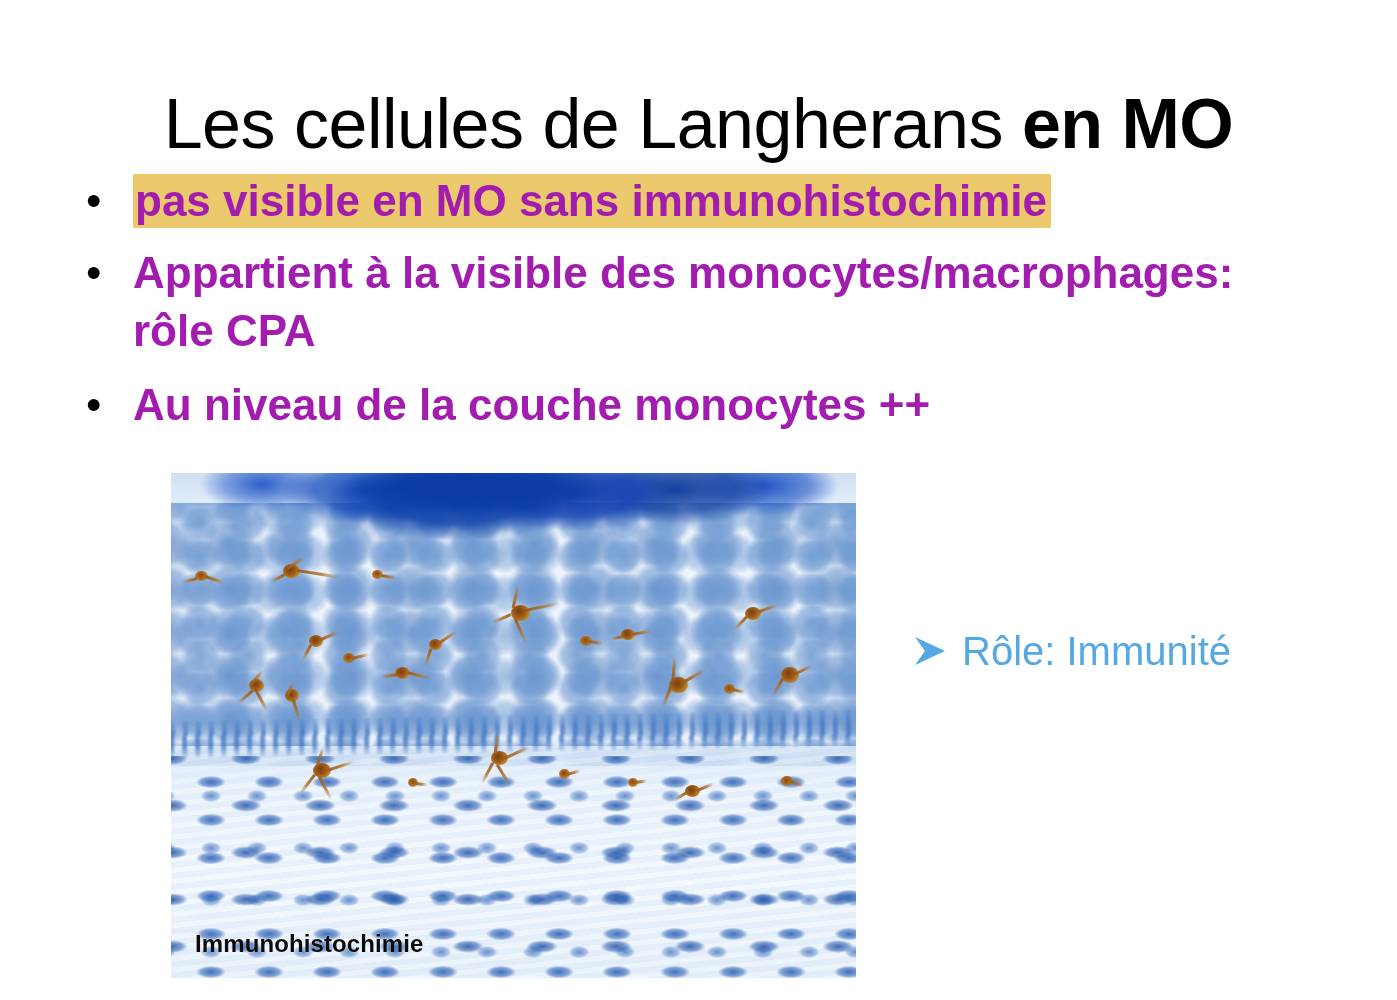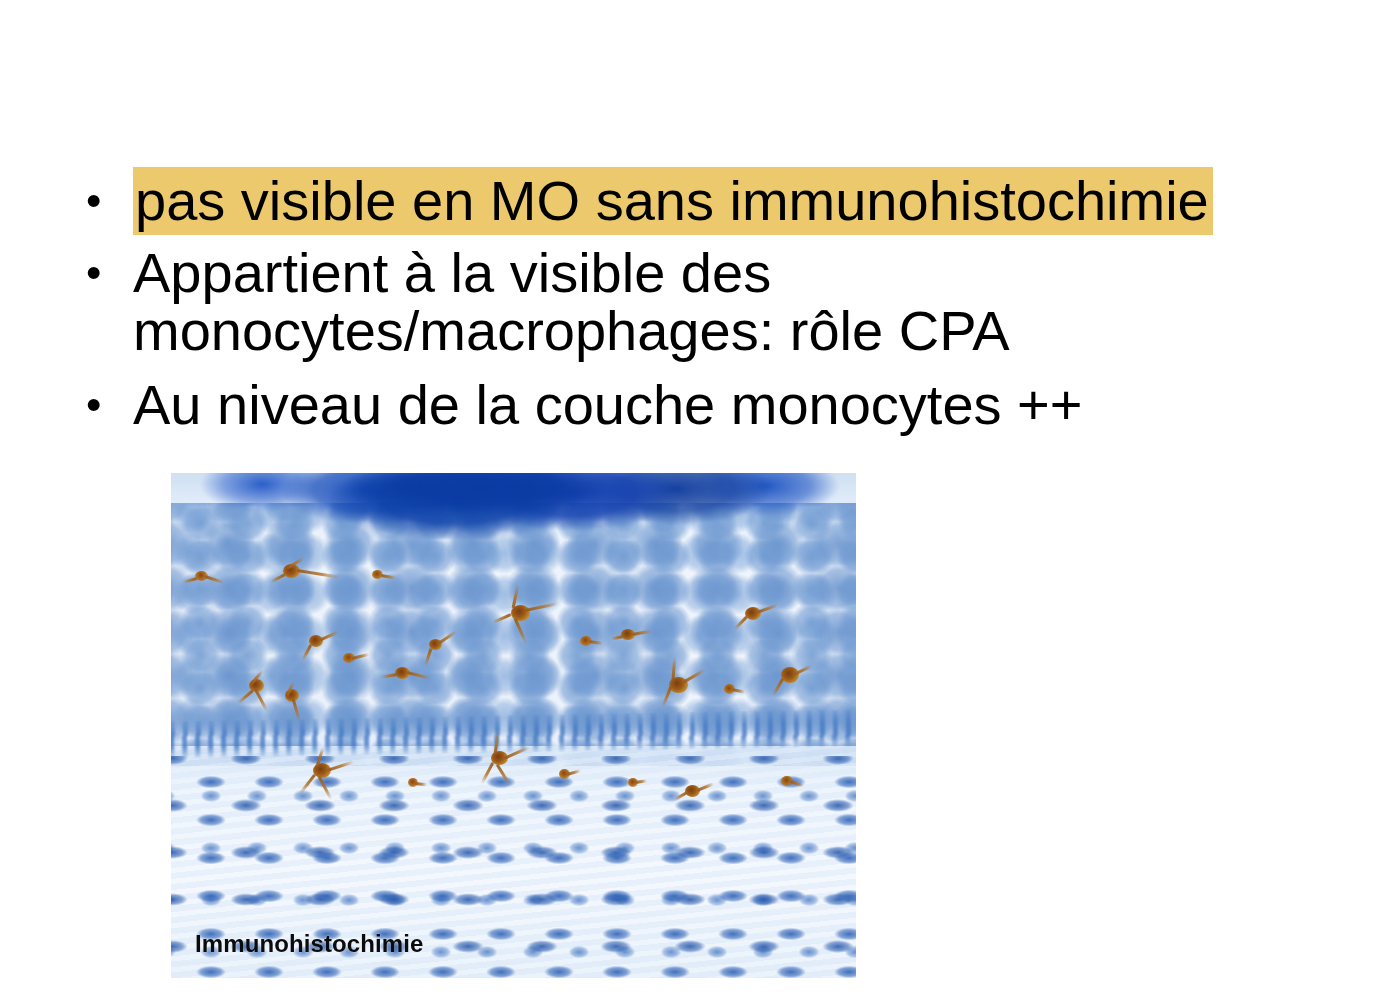--- a/index.html
+++ b/index.html
@@ -50,24 +50,24 @@
     flex: 0 0 auto;
     width: 57px;
     font-size: 44px;
     line-height: 58px;
     text-align: left;
     padding-left: 10px;
     color: #000;
   }
   .bullet-text {
     flex: 1 1 auto;
-    font-size: 56px;
+    font-size: 44px;
     line-height: 58px;
-    font-weight: 400;
-    color: #000000;
+    font-weight: 700;
+    color: #a21caf;
   }
   .bullet-text.hl .hl-span {
     background: #ecc96c;
     padding: 2px 4px 3px 2px;
     box-decoration-break: clone;
     -webkit-box-decoration-break: clone;
   }
   .bullet-row.b2 { margin-bottom: 16px; }
   .bullet-row.b3 { margin-bottom: 0; }
 
@@ -229,40 +229,51 @@
     color: #0b0b0b;
     letter-spacing: 0.1px;
     text-shadow: 0 0 2px rgba(255,255,255,0.55);
   }
 </style>
 </head>
 <body>
 
 <div class="slide">
 
+  <h1 class="slide-title">
+    <span class="t-regular">Les cellules de Langherans </span><span class="t-bold">en MO</span>
+  </h1>
 
   <div class="bullet-list">
 
     <div class="bullet-row b1">
       <span class="bullet-marker">•</span>
       <span class="bullet-text hl"><span class="hl-span">pas visible en MO sans immunohistochimie</span></span>
     </div>
 
     <div class="bullet-row b2">
       <span class="bullet-marker">•</span>
       <span class="bullet-text">Appartient à la visible des monocytes/macrophages: rôle CPA</span>
     </div>
 
     <div class="bullet-row b3">
       <span class="bullet-marker">•</span>
       <span class="bullet-text">Au niveau de la couche monocytes ++</span>
     </div>
 
   </div>
 
+  <div class="note-block">
+    <span class="arrow-icon">
+      <svg width="36" height="34" viewBox="0 0 36 34" xmlns="http://www.w3.org/2000/svg">
+        <path d="M3 3 L33 17 L3 31 L13 17 Z" fill="#55a8e2"></path>
+      </svg>
+    </span>
+    <span>Rôle: Immunité</span>
+  </div>
 
   <figure class="figure">
     <div class="micro">
       <div class="layer-base"></div>
       <div class="layer-nuclei-spinous"></div>
       <div class="layer-cornified"></div>
       <div class="layer-cornified2"></div>
       <div class="layer-dermis"></div>
       <div class="layer-basal"></div>
       <div class="layer-nuclei-dermis"></div>

